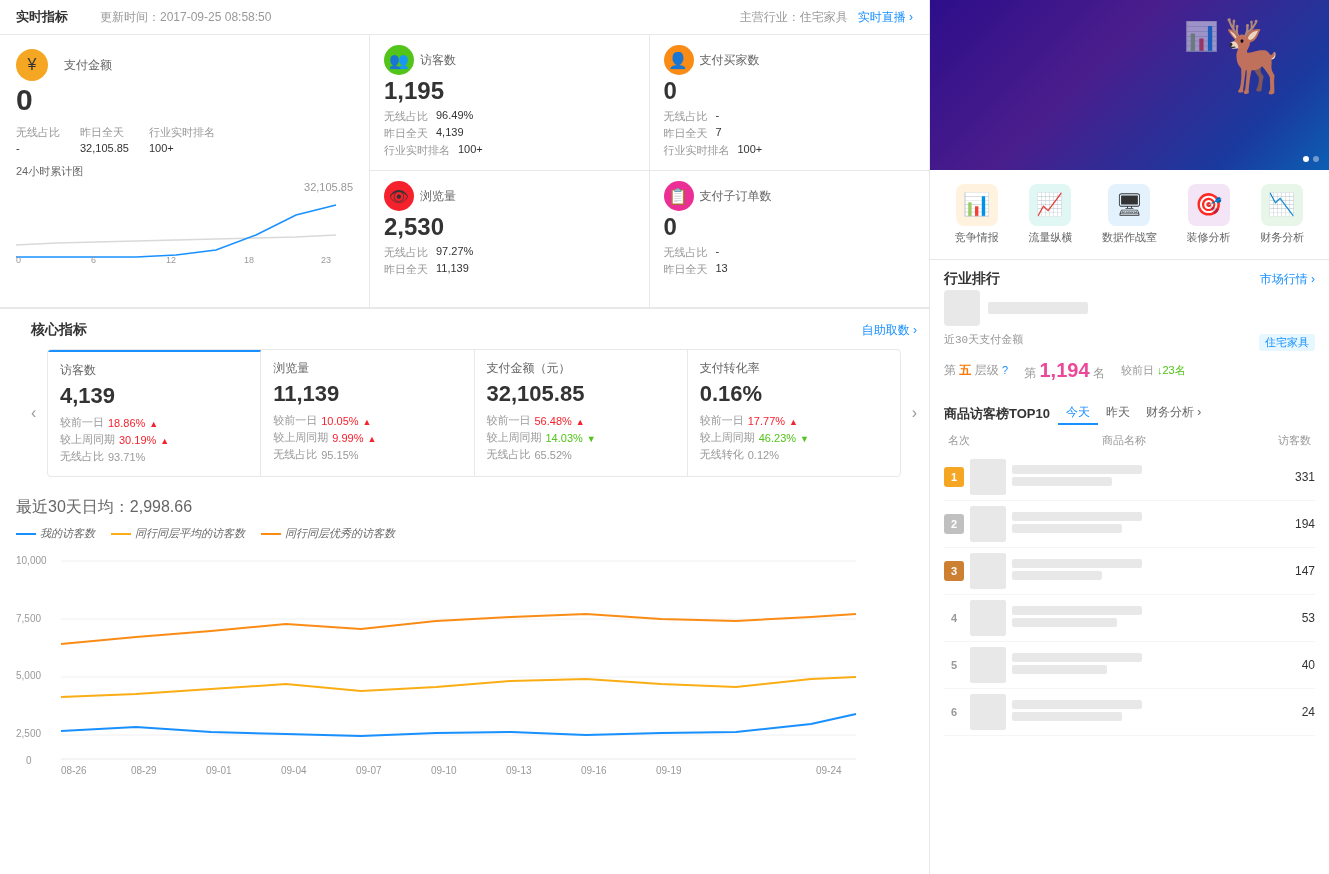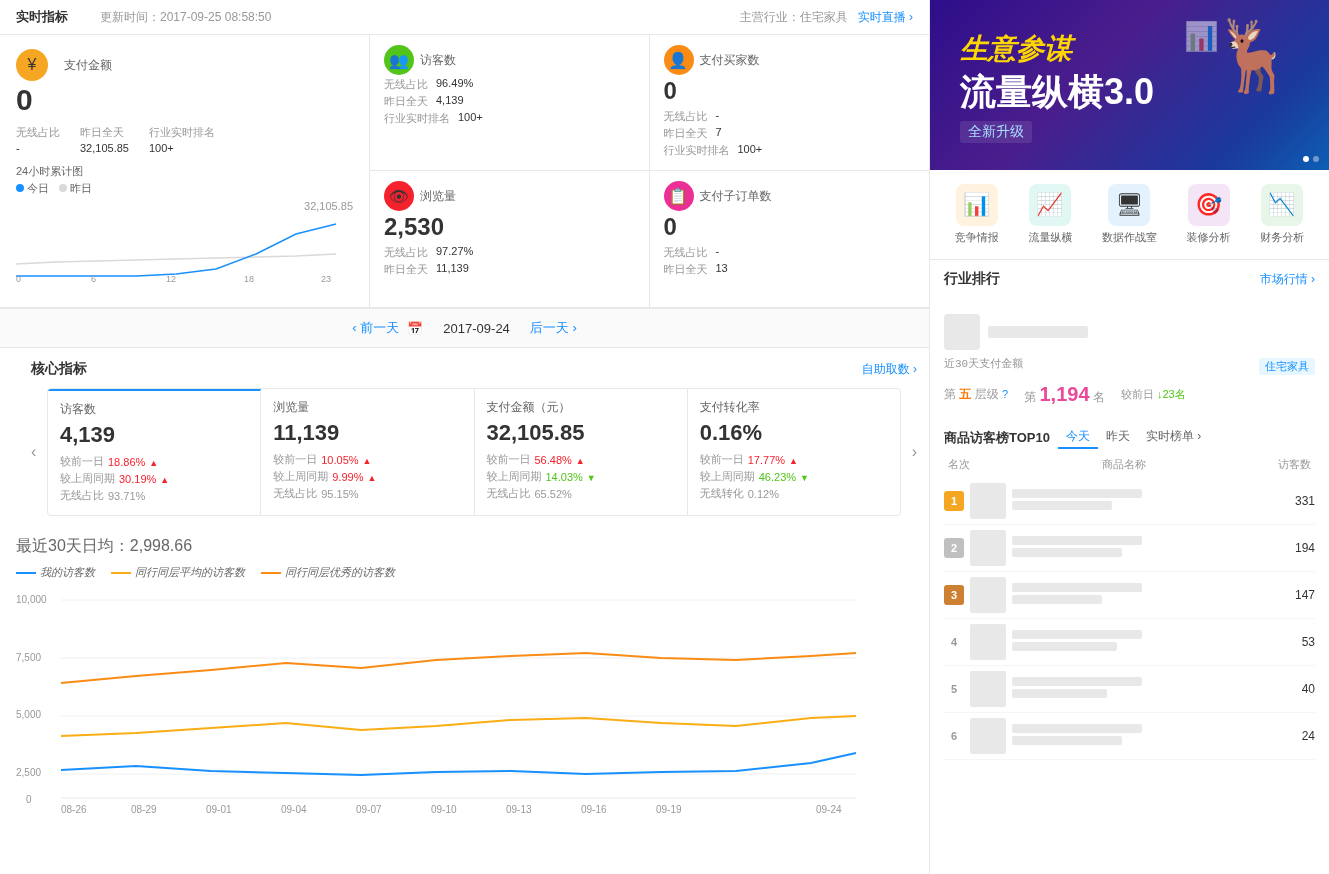--- a/index.html
+++ b/index.html
@@ -82,21 +82,21 @@
     .qi-icon { width: 42px; height: 42px; border-radius: 8px; display: flex; align-items: center; justify-content: center; font-size: 22px; }
     .qi-orange { background: #fff3e0; }
     .qi-teal { background: #e0f7f4; }
     .qi-blue { background: #e3f2fd; }
     .qi-purple { background: #f3e5f5; }
     .qi-green { background: #e8f5e9; }
     .qi-label { font-size: 11px; color: #666; }
     
     
     .industry-rank { padding: 10px 14px; }
-    .ir-header { display: flex; justify-content: space-between; align-items: center; margin-bottom: 26px; }
+    .ir-header { display: flex; justify-content: space-between; align-items: center; margin-bottom: 2px; }
     .ir-title { font-size: 14px; font-weight: bold; }
     .ir-market { color: #1890ff; font-size: 12px; cursor: pointer; }
     
     .ir-shop { display: flex; align-items: center; gap: 8px; margin-bottom: 6px; }
     .ir-shop-avatar { width: 36px; height: 36px; background: #e8e8e8; border-radius: 4px; }
     .ir-shop-name { font-size: 12px; color: #999; background: #e8e8e8; width: 100px; height: 12px; border-radius: 2px; }
     
     .ir-stats { font-size: 11px; color: #999; margin-bottom: 6px; font-family: Liberation Mono, monospace; }
     .ir-level { color: #ff7700; font-weight: bold; }
     .ir-rank-num { font-size: 20px; font-weight: bold; color: #ec4899; }
@@ -183,24 +183,20 @@
             <span class="mlb-val">32,105.85</span>
           </div>
           <div class="mlb-col">
             <span class="mlb-label">行业实时排名</span>
             <span class="mlb-val">100+</span>
           </div>
         </div>
 
         <div style="margin-top:10px;">
           <div style="font-size:11px;color:#666;margin-bottom:2px;">24小时累计图</div>
-          <div class="mlb-legend">
-            <span><span class="legend-dot dot-today"></span><span>今日</span></span>
-            <span><span class="legend-dot dot-yesterday"></span><span>昨日</span></span>
-          </div>
           <div style="text-align:right;font-size:11px;color:#999;margin-bottom:2px;">32,105.85</div>
           <svg width="320" height="70">
 
             <polyline points="0,50 40,48 80,47 120,46 160,45 200,44 240,43 280,42 320,40" fill="none" stroke="#d9d9d9" stroke-width="1.5"></polyline>
 
             <polyline points="0,62 40,62 80,62 120,62 160,60 200,55 240,40 280,20 320,10" fill="none" stroke="#1890ff" stroke-width="1.5"></polyline>
 
             <text x="0" y="68" font-size="9" fill="#999">0</text>
             <text x="75" y="68" font-size="9" fill="#999">6</text>
             <text x="150" y="68" font-size="9" fill="#999">12</text>
@@ -210,20 +206,21 @@
         </div>
       </div>
 
       <div class="metric-right-grid">
 
         <div class="mrg-item">
           <div class="mrg-header">
             <div class="mrg-icon icon-green" style="font-size:16px;">👥</div>
             <span class="mrg-name">访客数</span>
           </div>
+          <div class="mrg-value">1,195</div>
           <div class="mrg-rows">
             <div class="mrg-row">
                 <span class="mrg-rlabel">无线占比</span>
                 <span class="mrg-rval">96.49%</span>
               </div>
             <div class="mrg-row">
                 <span class="mrg-rlabel">昨日全天</span>
                 <span class="mrg-rval">4,139</span>
               </div>
             <div class="mrg-row">
@@ -287,26 +284,20 @@
             <div class="mrg-row">
                 <span class="mrg-rlabel">昨日全天</span>
                 <span class="mrg-rval">13</span>
               </div>
           </div>
         </div>
 
       </div>
     </div>
 
-    <div class="date-nav">
-      <a>‹ 前一天</a>
-      <span style="margin:0 8px;color:#999;">📅</span>
-      <span class="date-display">2017-09-24</span>
-      <a style="margin-left:8px;">后一天 ›</a>
-    </div>
 
     <div class="core-section">
       <div class="core-header">
         <span class="core-title">核心指标</span>
         <span class="self-service">自助取数 ›</span>
       </div>
 
       <div style="position:relative;margin:0 16px;">
         <span class="core-nav-left">‹</span>
         <div class="core-metrics-row">
@@ -442,25 +433,20 @@
           <text x="800" y="225" font-size="10" fill="#999">09-24</text>
         </svg>
       </div>
     </div>
 
   </div>
 
   <div class="side-panel">
 
     <div class="banner-area">
-      <div class="banner-text">
-        <div class="banner-title1">生意参谋</div>
-        <div class="banner-title2">流量纵横3.0</div>
-        <div class="banner-subtitle">全新升级</div>
-      </div>
 
       <div style="position:absolute;right:30px;top:15px;font-size:70px;opacity:0.9;">🦌</div>
 
       <div style="position:absolute;right:110px;top:20px;font-size:28px;opacity:0.5;">📊</div>
       <div class="banner-dots">
         <div class="banner-dot active"></div>
         <div class="banner-dot"></div>
       </div>
     </div>
 
@@ -517,21 +503,21 @@
         </div>
       </div>
     </div>
 
     <div class="product-top">
       <div class="pt-header">
         <span class="pt-title">商品访客榜TOP10</span>
         <div class="pt-tabs">
           <span class="pt-tab active">今天</span>
           <span class="pt-tab">昨天</span>
-          <span class="pt-tab">实时榜单 ›</span>
+          <span class="pt-tab">财务分析 ›</span>
         </div>
       </div>
 
       <div class="pt-cols">
         <span>名次</span>
         <span>商品名称</span>
         <span>访客数</span>
       </div>
 
       <div class="pt-row">

